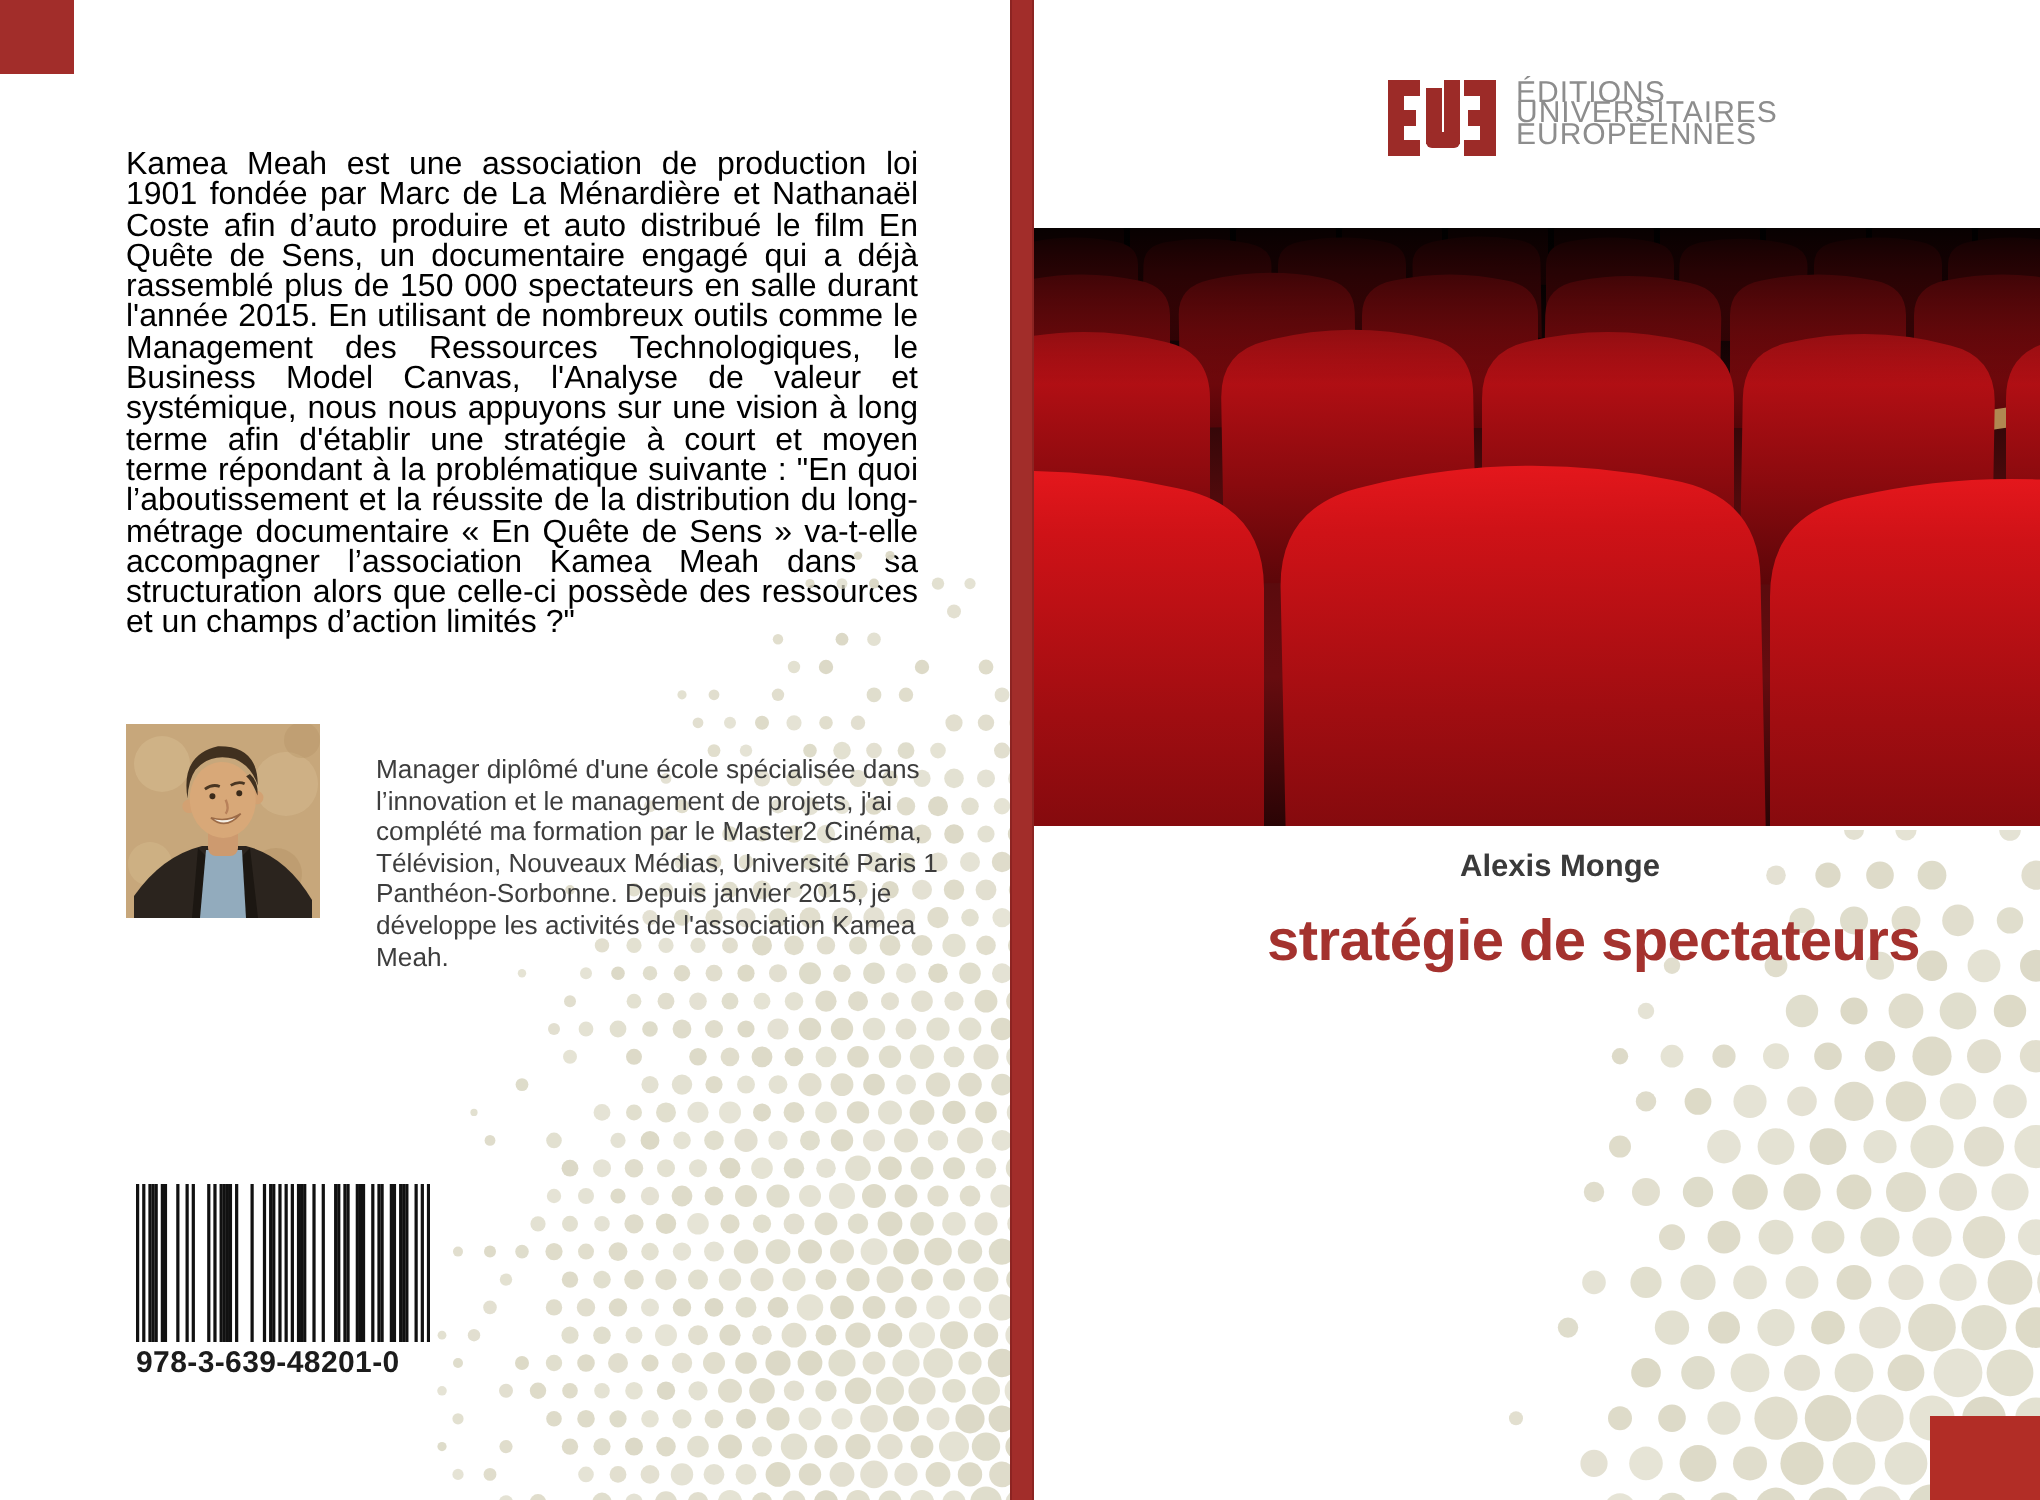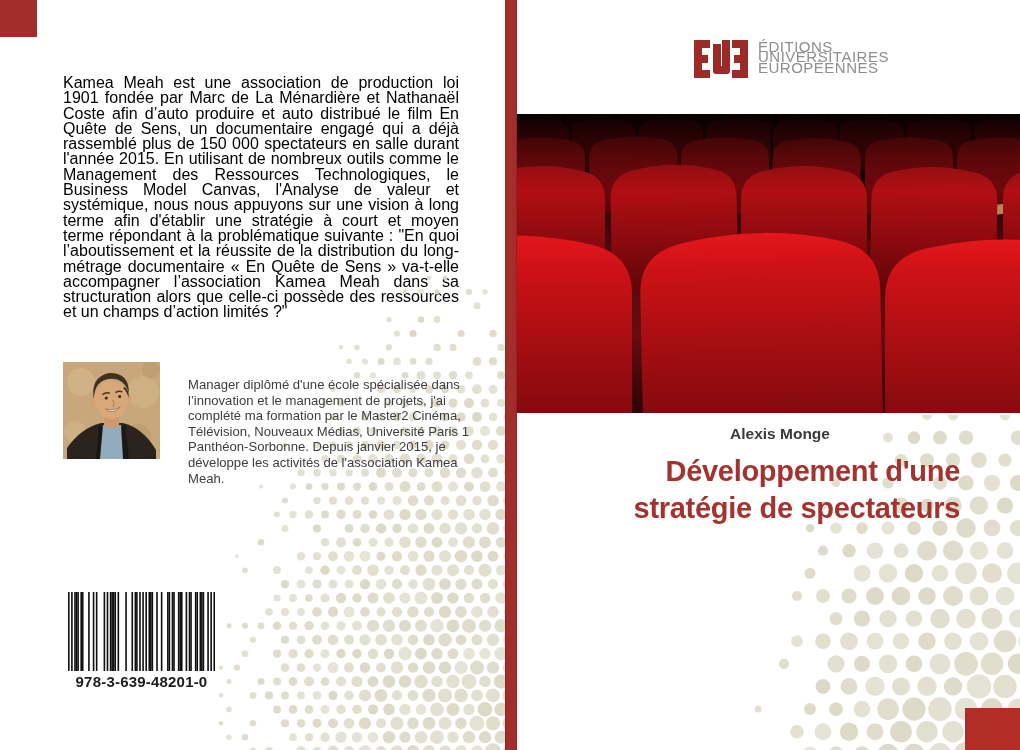--- a/index.html
+++ b/index.html
@@ -17,21 +17,21 @@
   }
   #author-block{position:absolute;left:63px;top:362px;width:392px;}
   #portrait{position:absolute;left:0;top:0;width:97px;height:97px;}
   #bio{
     position:absolute;left:109px;top:2px;width:286px;
     font-size:13.1px;line-height:15.6px;color:#3d3d3d;text-align:left;margin-left:16px;
   }
   #barcode-wrap{position:absolute;left:68px;top:592px;width:147px;}
   #barcode{display:block;width:147px;height:79px;}
   #isbn{
-    margin-top:2px;text-align:center;font-size:15px;font-weight:700;
+    margin-top:2px;text-align:left;font-size:15px;font-weight:700;
     color:#1c1c1c;letter-spacing:.2px;
   }
   
   #spine{
     position:absolute;left:505px;top:0;width:12px;height:750px;
     background:#a22d2a;border-left:1px solid #8c2422;border-right:1px solid #8c2422;
     box-sizing:border-box;
   }
   
   #logo-row{position:absolute;left:694px;top:40px;height:40px;}
@@ -947,19 +947,18 @@
       <circle cx="208.0" cy="361.9" r="10.7" fill="#dcd9c6" opacity="0.76"></circle>
       <circle cx="234.0" cy="361.9" r="10.2" fill="#dcd9c6" opacity="0.79"></circle>
       <circle cx="260.0" cy="361.9" r="10.7" fill="#dcd9c6" opacity="0.86"></circle>
       <circle cx="286.0" cy="361.9" r="13.7" fill="#dcd9c6" opacity="0.97"></circle>
       <circle cx="312.0" cy="361.9" r="12.4" fill="#dcd9c6" opacity="0.89"></circle>
     </svg>
 
   <div id="front-author">Alexis Monge</div>
 
   <div id="title">
-    <div>Développement d'une</div>
     <div>stratégie de spectateurs</div>
   </div>
 
   <div id="front-corner" class="corner-sq"></div>
 
 </div>
 
 </body></html>

